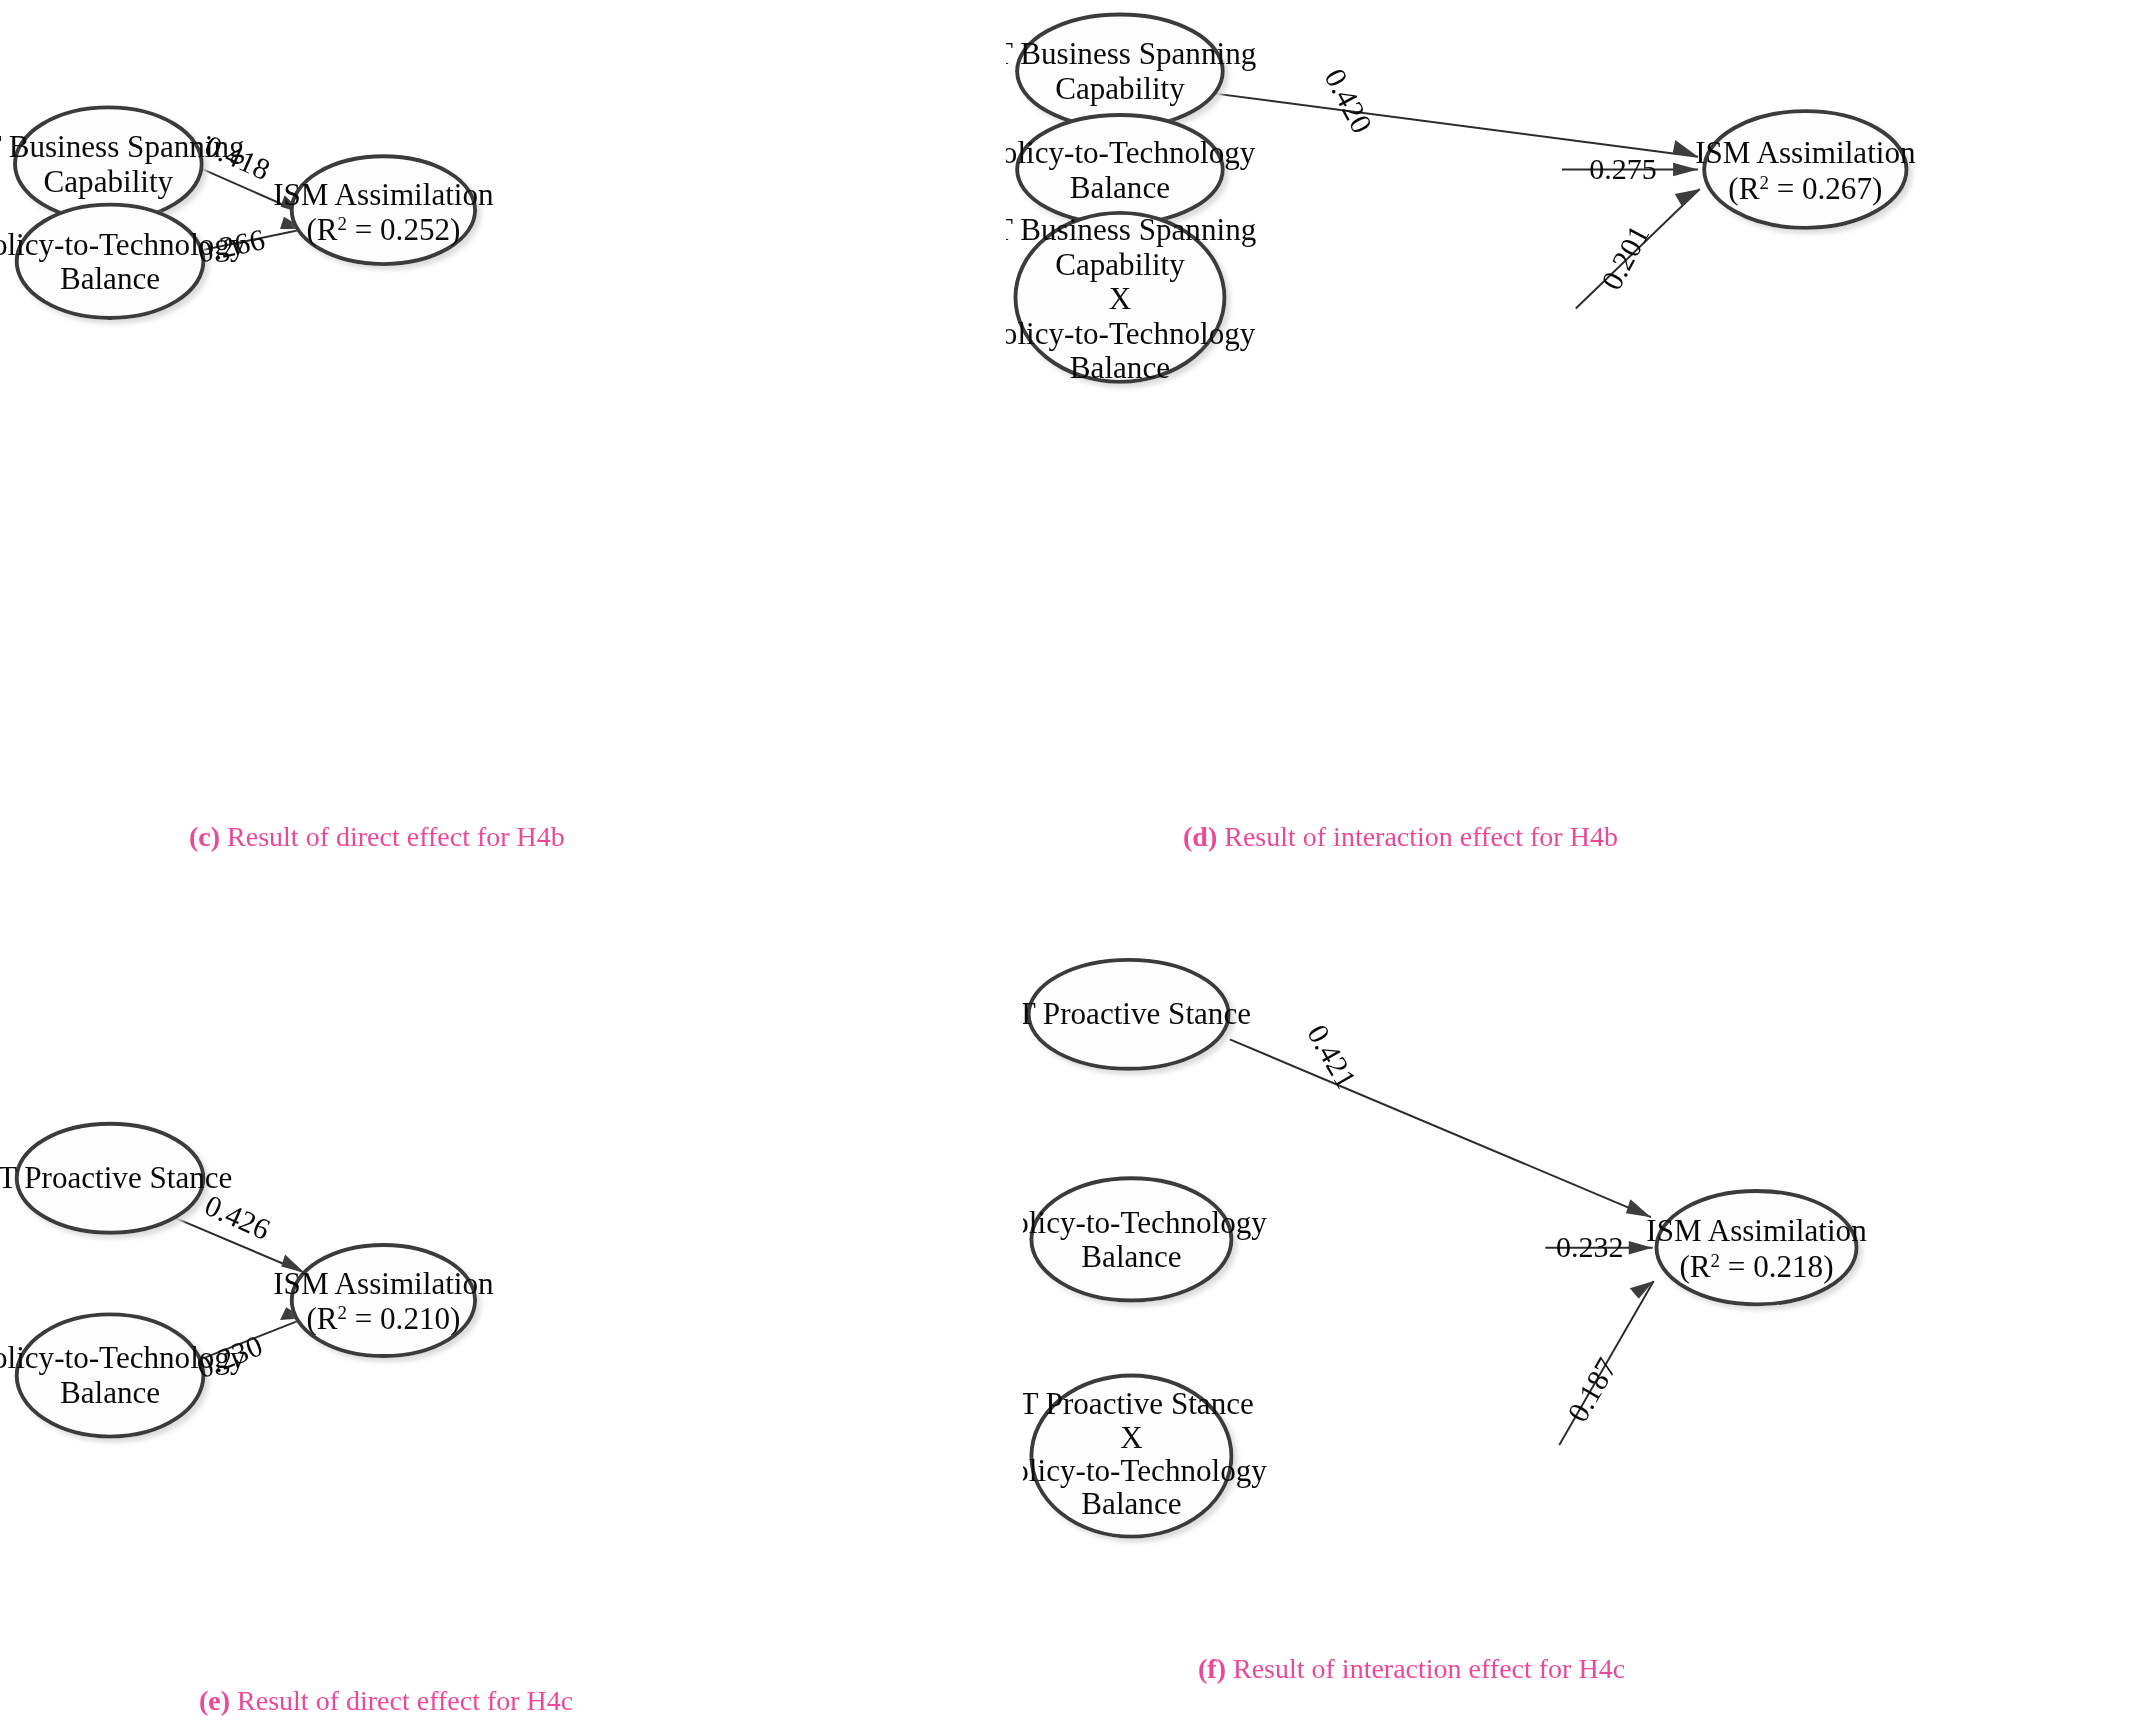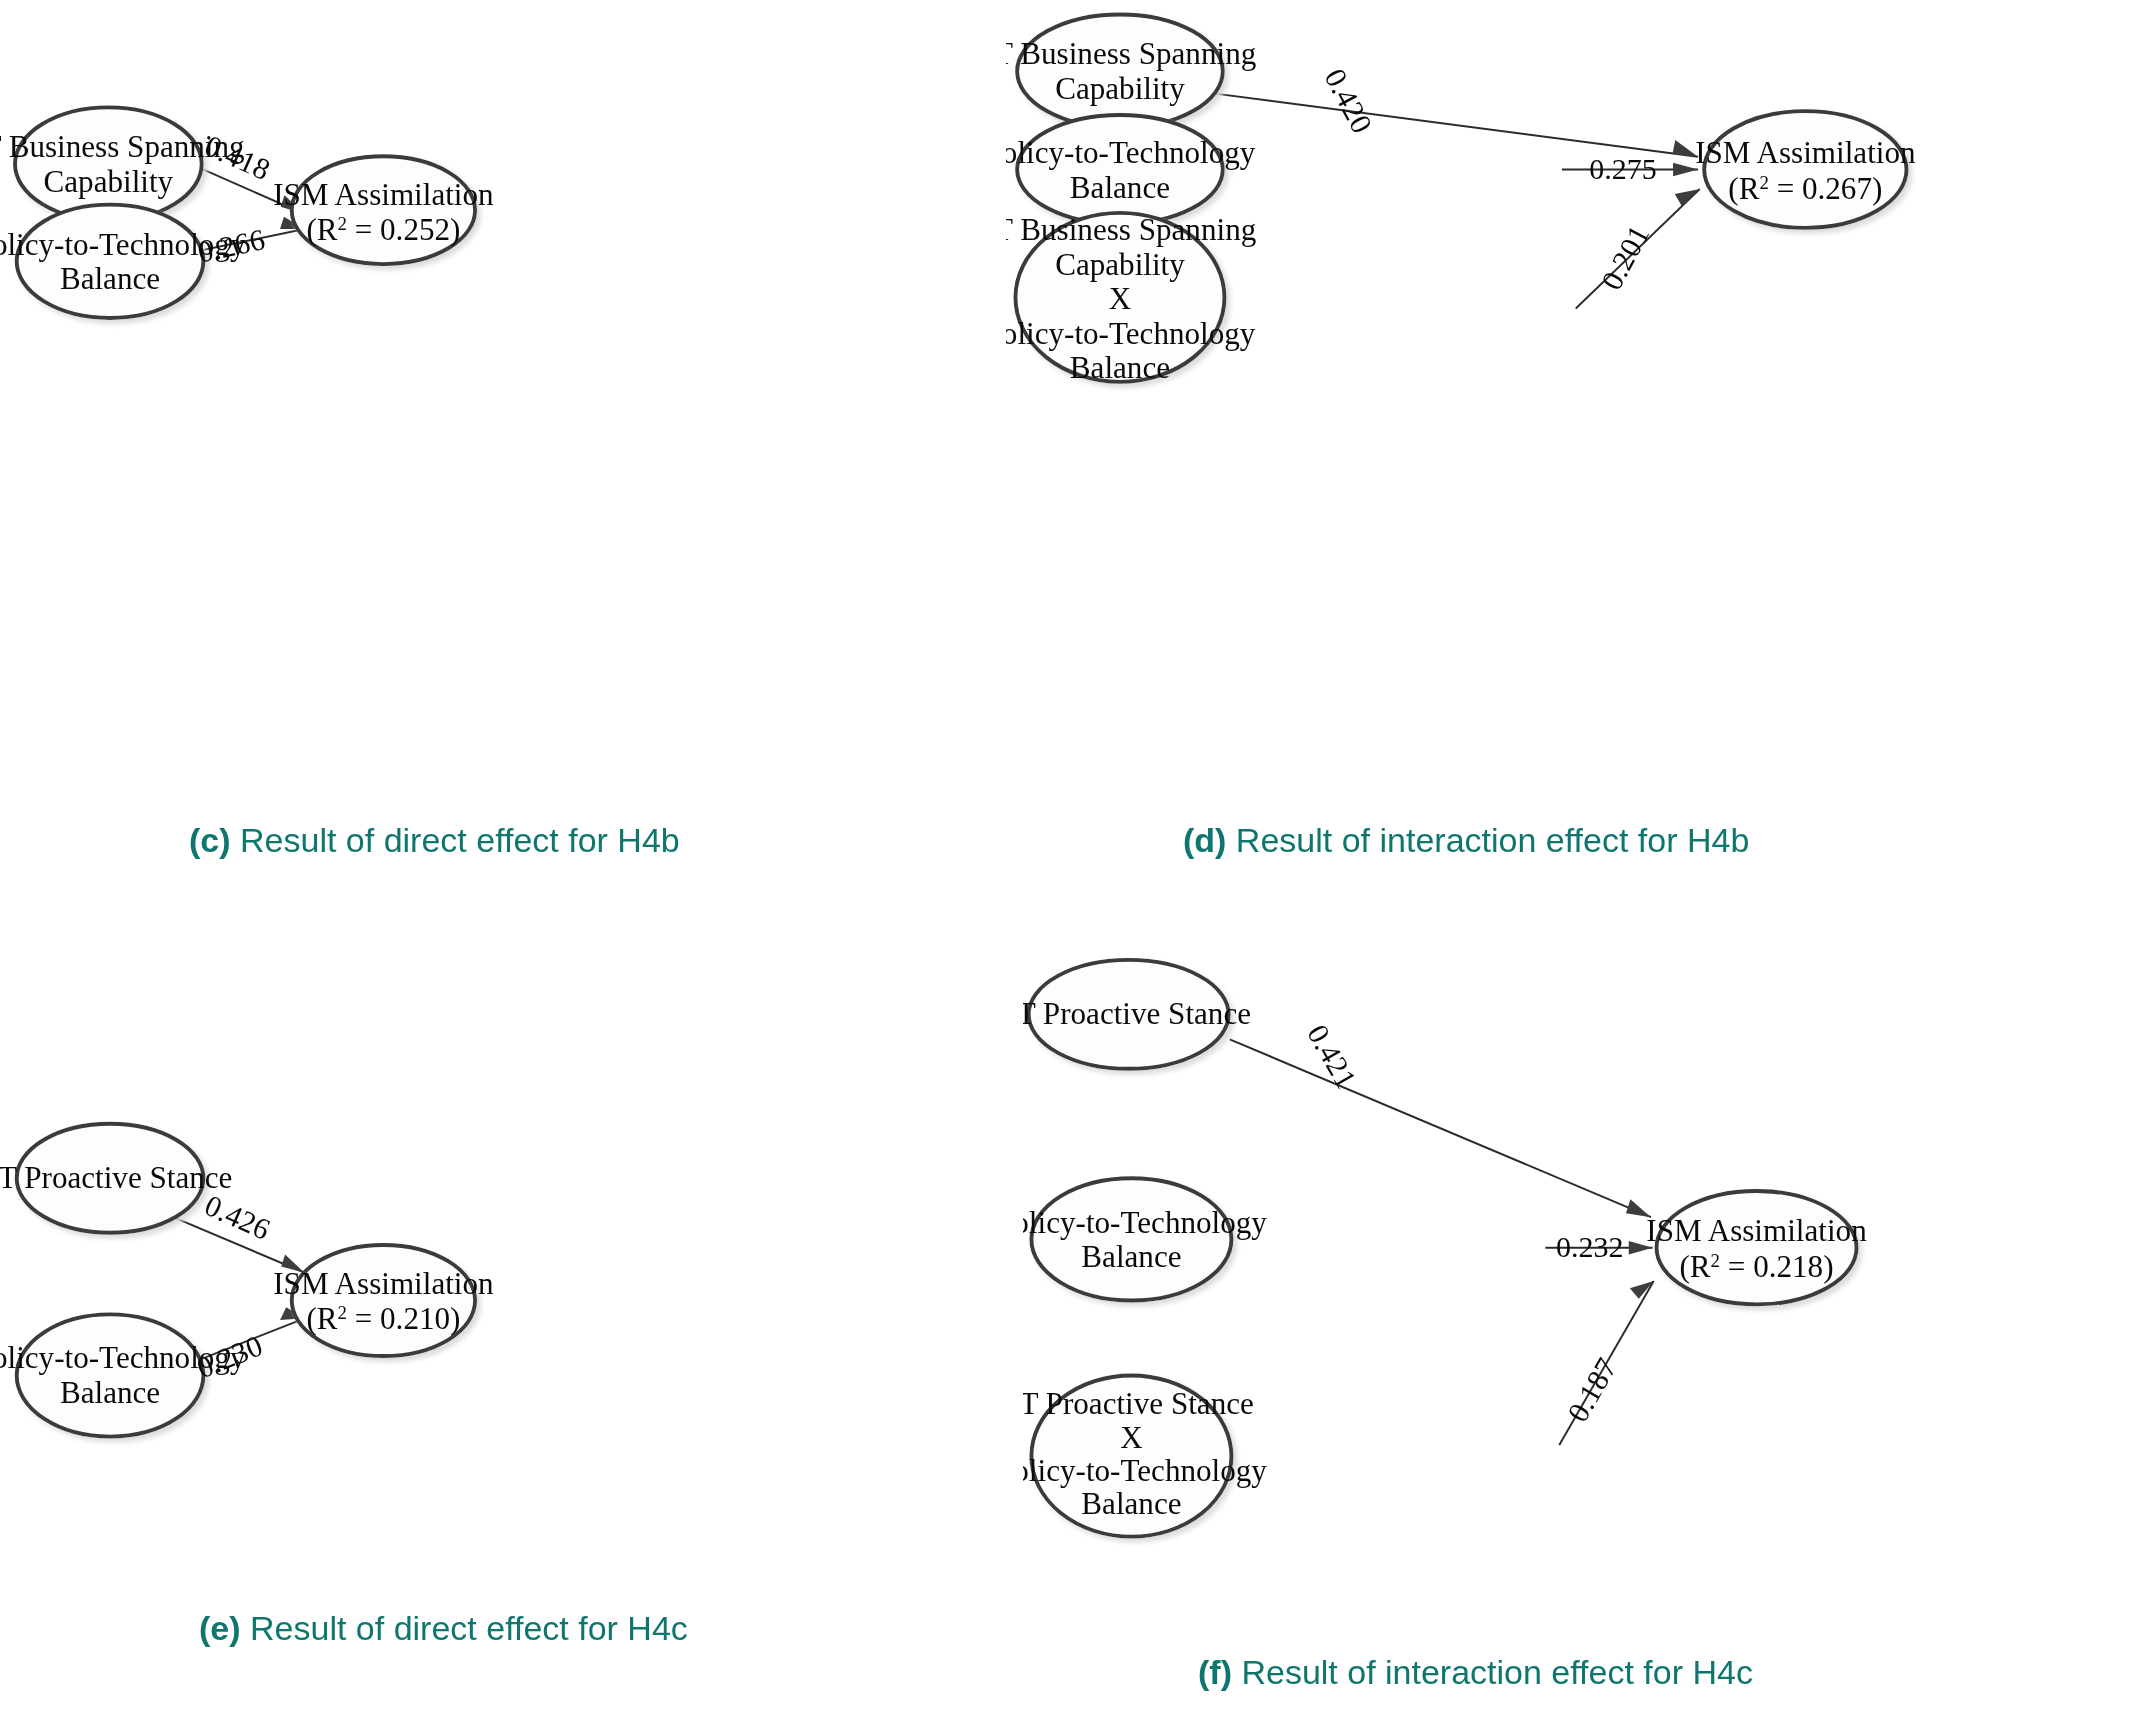--- a/index.html
+++ b/index.html
@@ -21,24 +21,24 @@
     background: #ffffff;
   }
   .panel {
     position: absolute;
   }
   .panel-svg {
     display: block;
   }
   .caption {
     position: absolute;
-    font-family: Liberation Sans, sans-serif;
-    font-size: 34px;
+    font-family: Liberation Serif, serif;
+    font-size: 28px;
     line-height: 1.1;
-    color: #0f766e;
+    color: #ec4899;
     white-space: nowrap;
   }
   .caption .cap-letter {
     font-weight: bold;
   }
   
   text {
     font-family: "Liberation Serif", "DejaVu Serif", serif;
     fill: #0a0a0a;
   }
@@ -212,21 +212,21 @@
         <text class="node-label" x="690" y="672" text-anchor="middle">
           <tspan>(R</tspan><tspan baseline-shift="super" font-size="34">2</tspan><tspan> = 0.210)</tspan>
         </text>
       </g>
 
       <text class="edge-label" x="420" y="487" text-anchor="middle" transform="rotate(24 420 487)">0.426</text>
       <text class="edge-label" x="420" y="738" text-anchor="middle" transform="rotate(-22 420 738)">0.230</text>
     </svg>
   </div>
 
-  <div class="caption" style="left:199px; top:1610px;">
+  <div class="caption" style="left:199px; top:1686px;">
     <span class="cap-letter">(e)</span><span> Result of direct effect for H4c</span>
   </div>
 
   <div class="panel" style="left:1023px; top:956px; width:1117px; height:689px;">
     <svg class="panel-svg" width="1117" height="689" viewBox="0 0 2010 1240">
       <defs>
         <filter id="shF" x="-20%" y="-20%" width="150%" height="150%">
           <feDropShadow dx="7" dy="7" stdDeviation="5" flood-color="#d8d8d8" flood-opacity="0.9"></feDropShadow>
         </filter>
       </defs>

